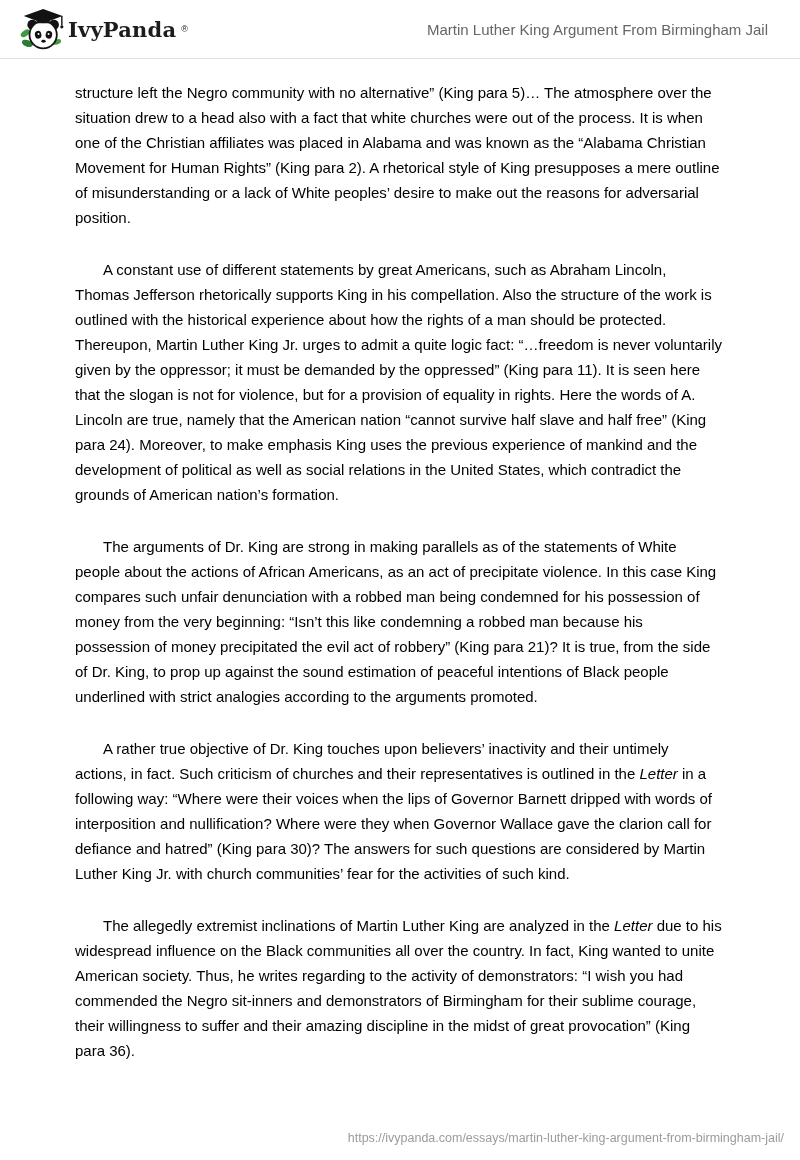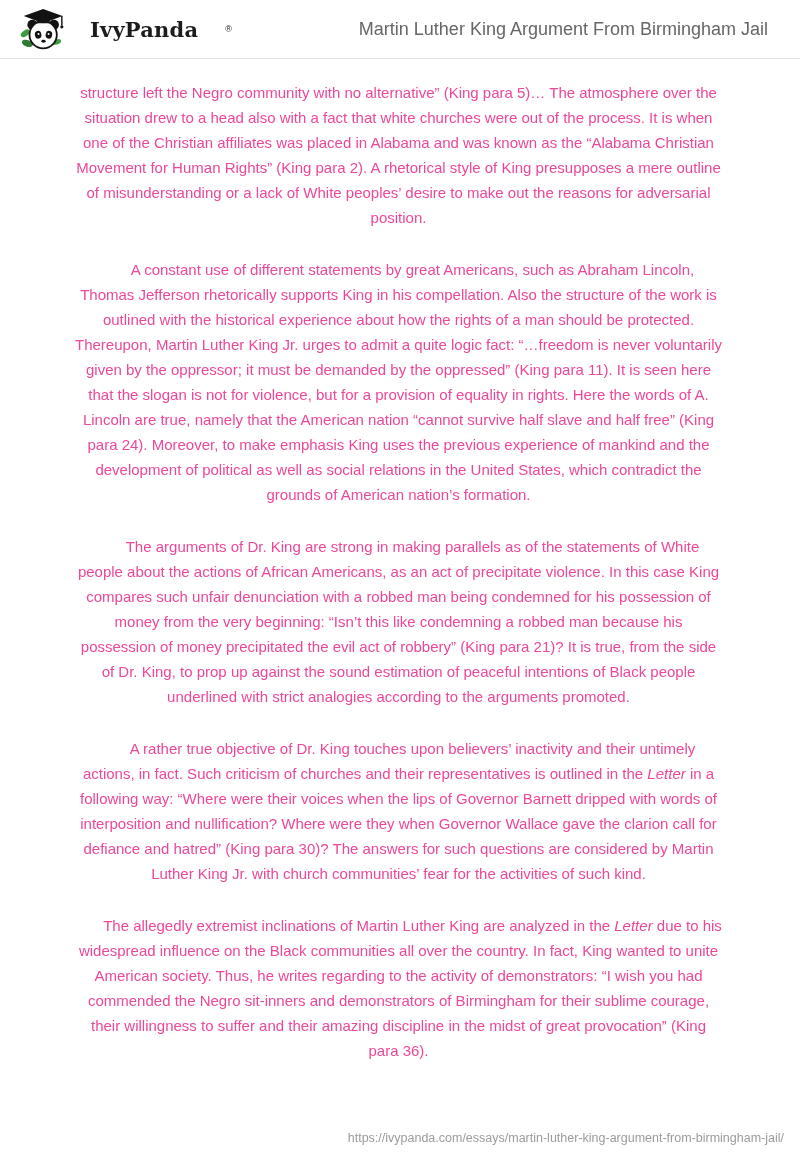--- a/index.html
+++ b/index.html
@@ -10,46 +10,46 @@
 
   
   .header {
     height: 59px;
     display: flex;
     align-items: center;
     justify-content: space-between;
     padding: 0 32px 0 18px;
     border-bottom: 1px solid #e2e2e2;
   }
-  .brand { display: flex; align-items: center; gap: 26px; cursor: pointer; text-align: right; }
+  .brand { display: flex; align-items: center; gap: 4px; cursor: pointer; text-align: right; }
   .brand-name {
     font-family: "DejaVu Serif", "Liberation Serif", serif;
     font-weight: bold;
     font-size: 21px;
     color: #1c1c1c;
     letter-spacing: 0.2px;
   }
   .brand sup {
     font-size: 9px;
     color: #1c1c1c;
     vertical-align: super;
     margin-left: 1px;
   }
   .doc-title {
-    font-size: 18px;
+    font-size: 15px;
     color: #666666;
   }
 
   
   .content {
     padding: 21px 78px 0 75px;
     font-size: 15px;
     line-height: 25px;
-    color: #ec4899;
-    text-align: center;
+    color: #000000;
+    text-align: left;
   }
   .para { margin-bottom: 16px; }
   .para.indent { text-indent: 28px; margin-top: 27px; }
   .para em { }
 
   
   .footer {
     position: absolute;
     bottom: 14px;
     left: 0;

